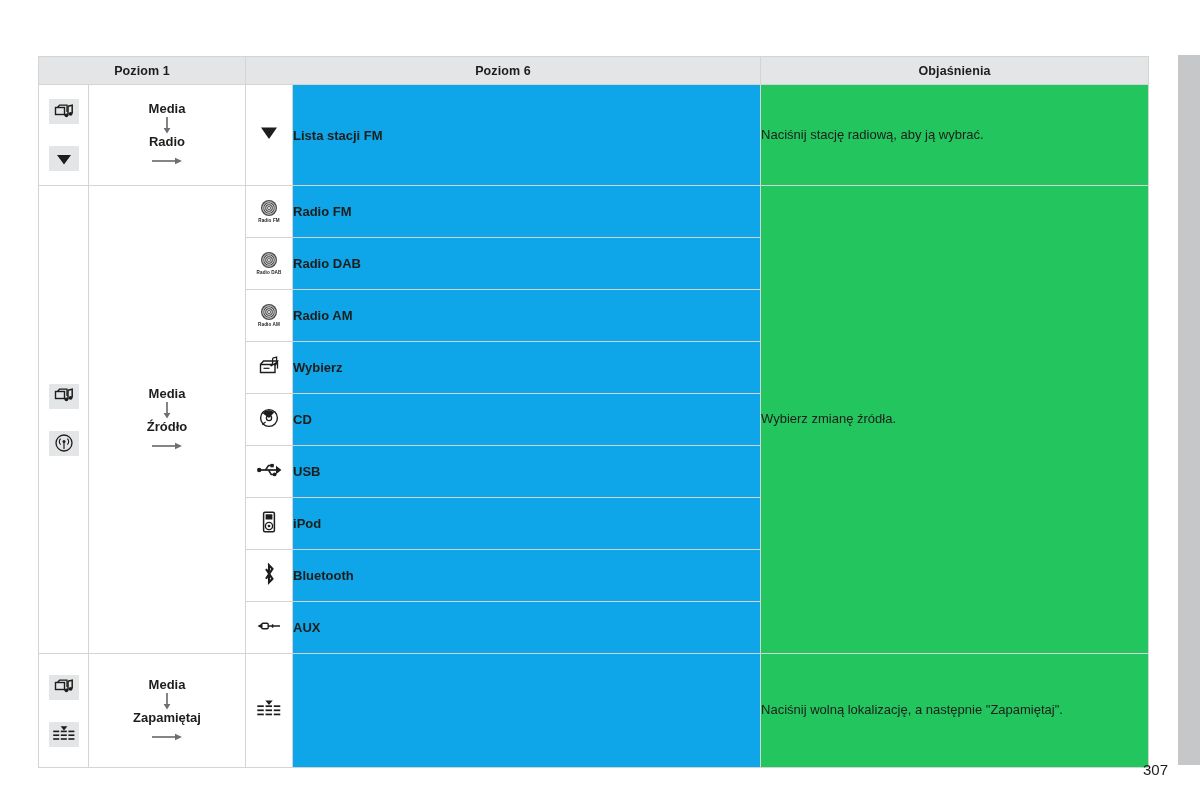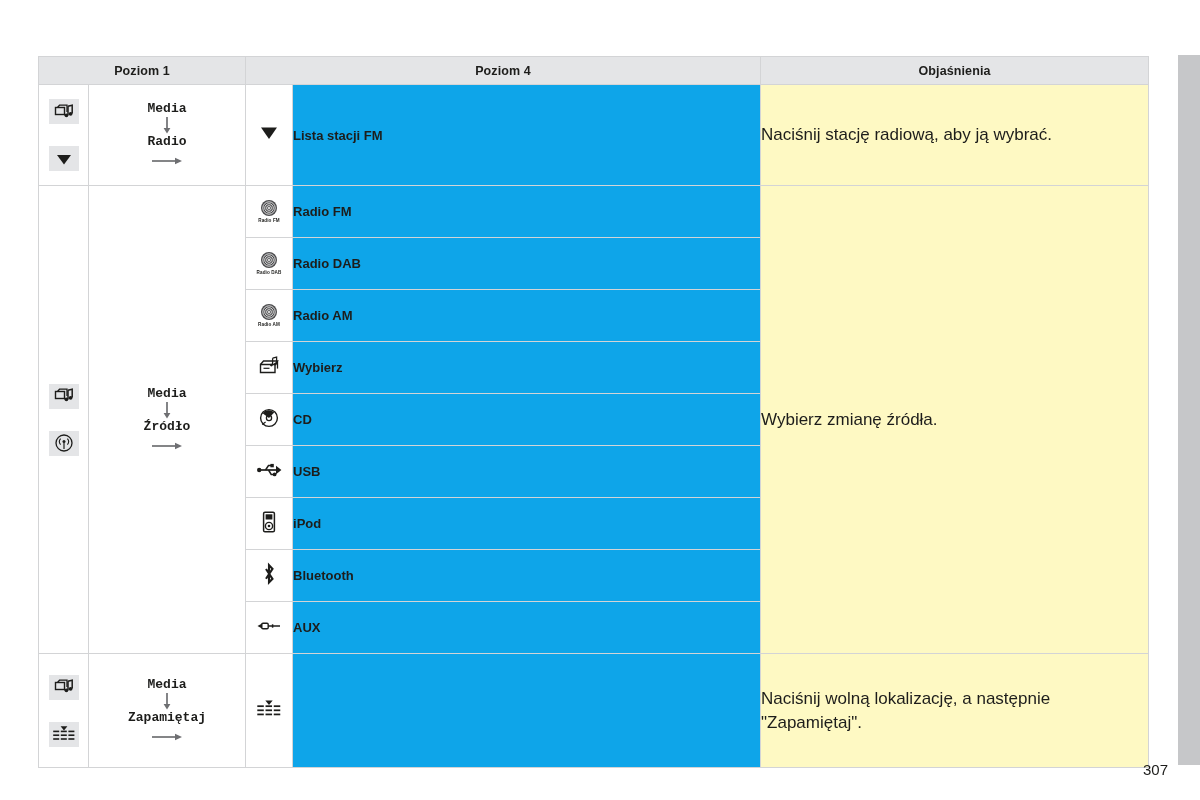--- a/index.html
+++ b/index.html
@@ -78,22 +78,22 @@
     height: 51px;
   }
   td.l2-text-cell {
     background: #0ea5e9;
     font-size: 13px;
     font-weight: bold;
     padding-left: 8px;
     color: #1d1d1b;
   }
   td.expl-cell {
-    background: #fef9c3;
-    font-size: 17px;
+    background: #22c55e;
+    font-size: 13px;
     padding-left: 10px;
     color: #1d1d1b;
     line-height: 1.4;
     margin-left: 16px;
   }
 
   
   .ico-chip {
     width: 30px;
     height: 25px;
@@ -118,21 +118,20 @@
     flex-direction: column;
     align-items: center;
     justify-content: center;
     line-height: 1;
     padding: 6px 0;
   }
   .path .word {
     font-size: 13px;
     font-weight: bold;
     color: #1d1d1b;
-    font-family: Liberation Mono, monospace;
   }
   .arrow-down {
     height: 20px;
     display: block;
   }
   .arrow-right {
     height: 14px;
     display: block;
     margin-top: 6px;
   }
@@ -176,21 +175,21 @@
     <colgroup>
       <col class="c-icon">
         <col class="c-lvl1">
         <col class="c-l2icon">
         <col class="c-l2txt">
         <col class="c-expl">
     </colgroup>
     <thead>
       <tr>
         <th colspan="2">Poziom 1</th>
-        <th colspan="2">Poziom 4</th>
+        <th colspan="2">Poziom 6</th>
         <th>Objaśnienia</th>
       </tr>
     </thead>
     <tbody>
 
       <tr>
         <td class="icon-cell">
           <div class="ico-stack">
             <span class="ico-chip">
               <svg width="20" height="16" viewBox="0 0 20 16">

